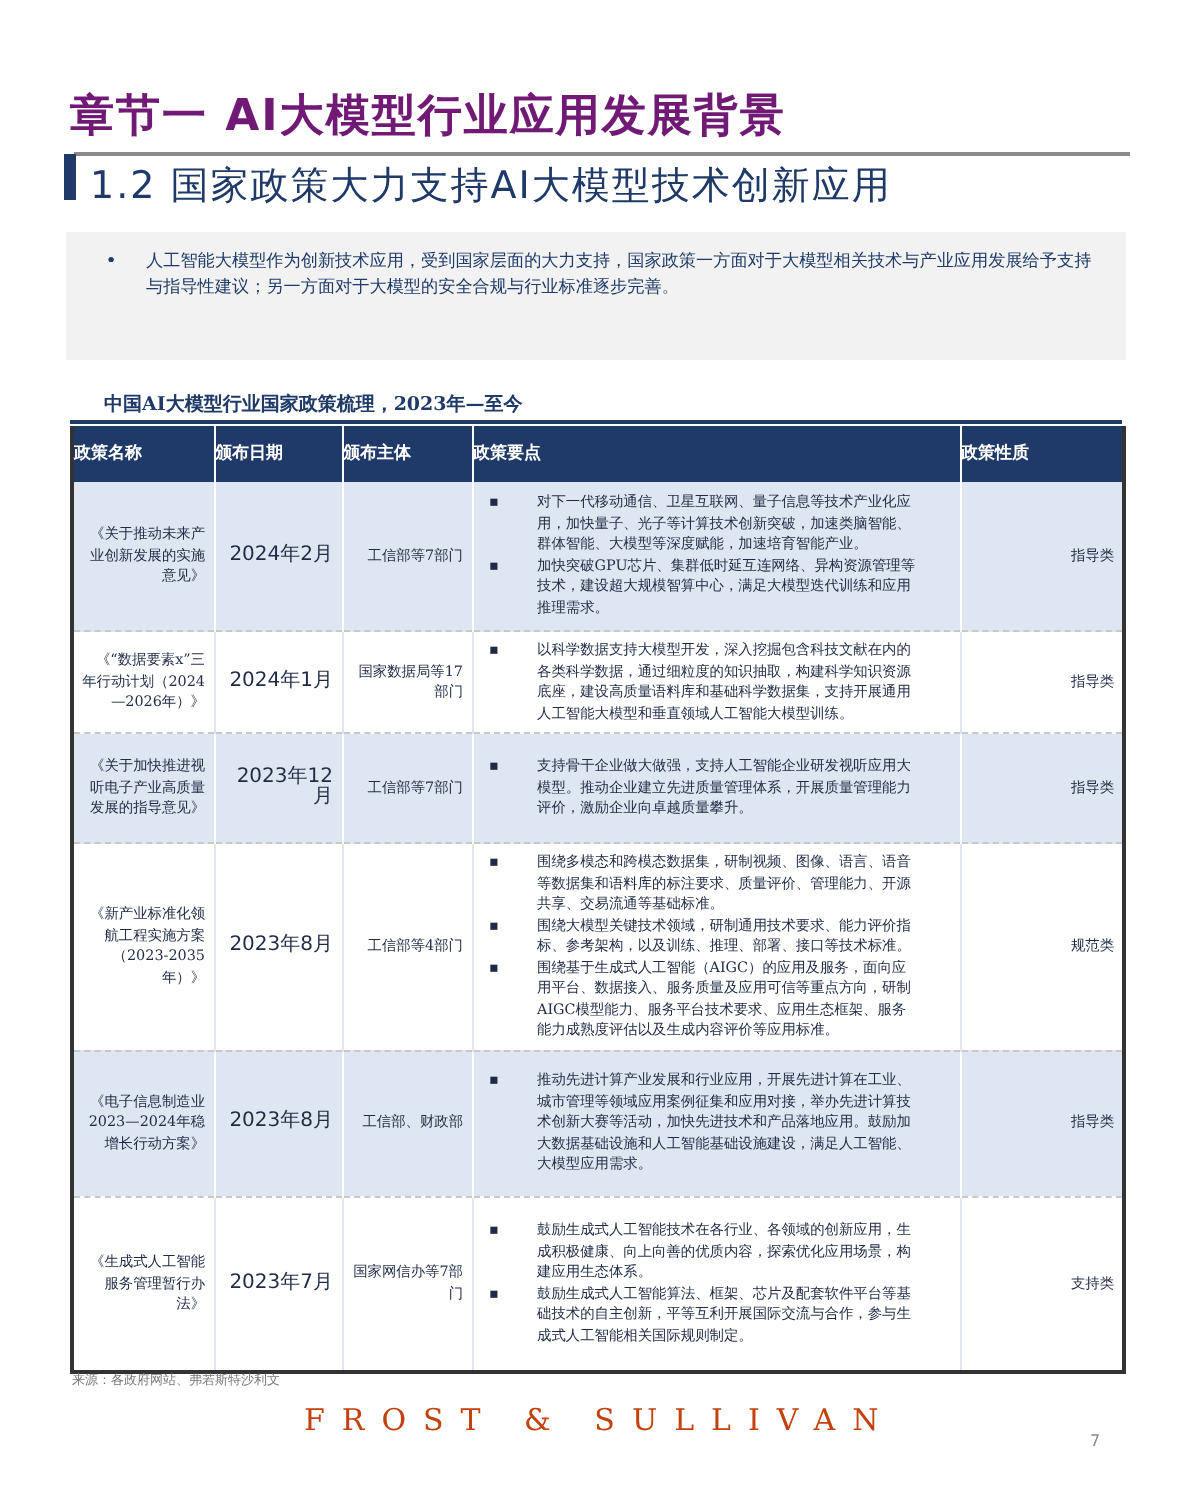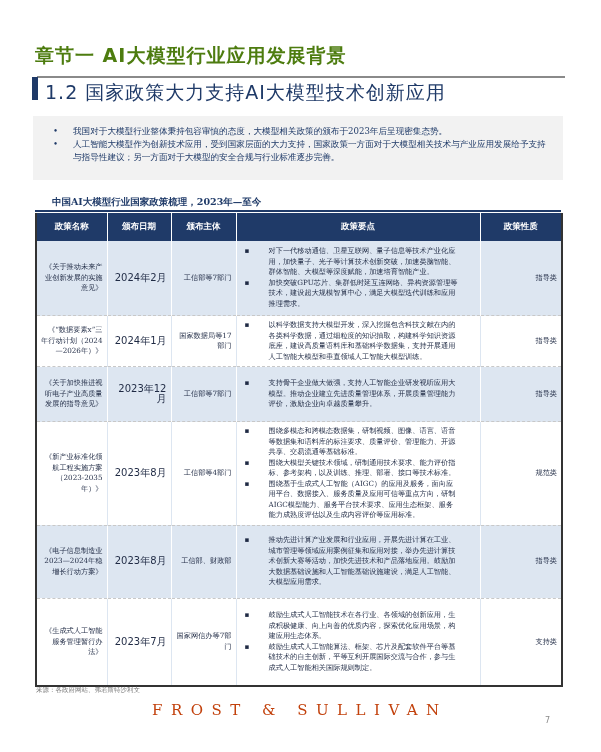--- a/index.html
+++ b/index.html
@@ -1,21 +1,21 @@
 <!DOCTYPE html>
 <html><head>
 <meta charset="utf-8">
 <style>
   * { box-sizing: border-box; margin: 0; padding: 0; }
   html, body { width: 601px; height: 752px; background: #ffffff; overflow: hidden; }
   body { position: relative; font-family: "DejaVu Sans", "Liberation Sans", sans-serif; color: #1f2a44; }
 
   .chapter-title {
     position: absolute; left: 35px; top: 43px;
-    font-size: 19px; font-weight: bold; color: #4d7c0f; letter-spacing: 1px;
+    font-size: 22px; font-weight: bold; color: #701a75; letter-spacing: 1px;
     font-family: "DejaVu Sans", sans-serif;
   }
   .title-rule {
     position: absolute; left: 37px; top: 76px; width: 528px; height: 2px; background: #8a8a8a;
   }
   .section-bar {
     position: absolute; left: 32px; top: 77px; width: 6px; height: 23px; background: #1f3a68;
   }
   .section-title {
     position: absolute; left: 45px; top: 80px;
@@ -41,21 +41,21 @@
   .caption-rule-1 { position: absolute; left: 35px; top: 210px; width: 526px; height: 2px; background: #1f3a68; }
 
   .policy-table {
     position: absolute; left: 35px; top: 213px; width: 526px;
     border-collapse: collapse; border-left: 2px solid #333; border-right: 2px solid #333; border-bottom: 2px solid #333;
     table-layout: fixed;
   }
   .policy-table th {
     background: #1f3a68; color: #ffffff; font-size: 8.5px; font-weight: bold; height: 27px;
     border-right: 1px solid #ffffff; border-top: 1px solid #1f3a68;
-    font-family: "DejaVu Serif", serif; text-align: center; vertical-align: middle;
+    font-family: "DejaVu Serif", serif; text-align: left; vertical-align: middle;
   }
   .policy-table th:last-child { border-right: none; }
   .policy-table td {
     font-size: 7.2px; line-height: 10.5px; color: #1f2a44;
     border-right: 1px solid #ffffff; border-bottom: 1px dashed #c8c8c8;
     vertical-align: middle; text-align: right; padding: 3px 4px;
     font-family: "DejaVu Serif", serif;
   }
   .policy-table td:last-child { border-right: none; }
   .policy-table tr.row-shaded td { background: #dde6f1; }
@@ -83,21 +83,20 @@
 <body>
 
 <div class="chapter-title">章节一 AI大模型行业应用发展背景</div>
 <div class="title-rule"></div>
 <div class="section-bar"></div>
 <div class="section-title">1.2 国家政策大力支持AI大模型技术创新应用</div>
 
 <div class="summary-box">
   <div class="summary-item">
     <span class="bullet">•</span>
-    <span>我国对于大模型行业整体秉持包容审慎的态度，大模型相关政策的颁布于2023年后呈现密集态势。</span>
   </div>
   <div class="summary-item">
     <span class="bullet">•</span>
     <span>人工智能大模型作为创新技术应用，受到国家层面的大力支持，国家政策一方面对于大模型相关技术与产业应用发展给予支持与指导性建议；另一方面对于大模型的安全合规与行业标准逐步完善。</span>
   </div>
 </div>
 
 <div class="table-caption">中国AI大模型行业国家政策梳理，2023年—至今</div>
 <div class="caption-rule-1"></div>
 

